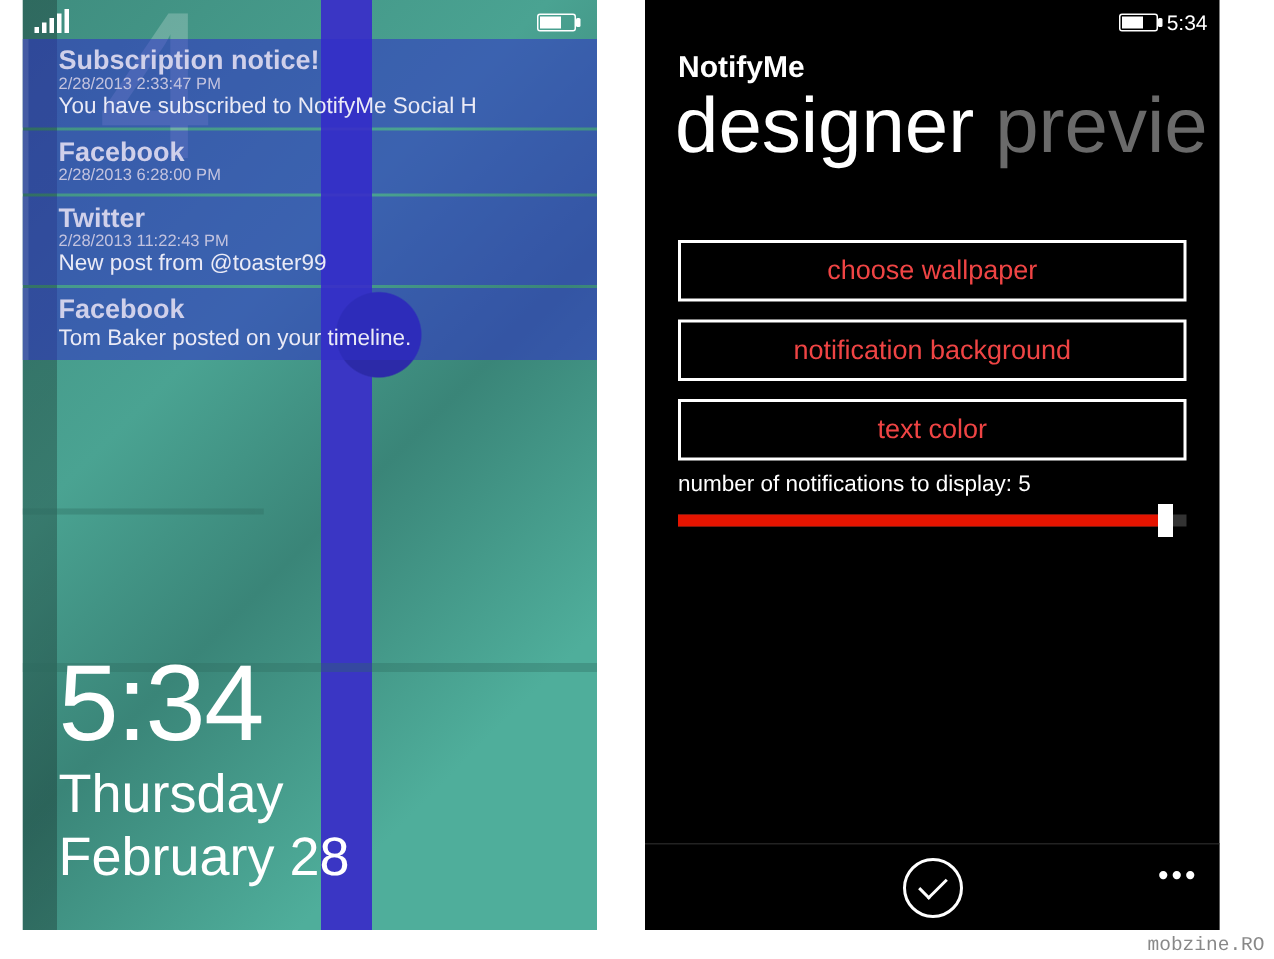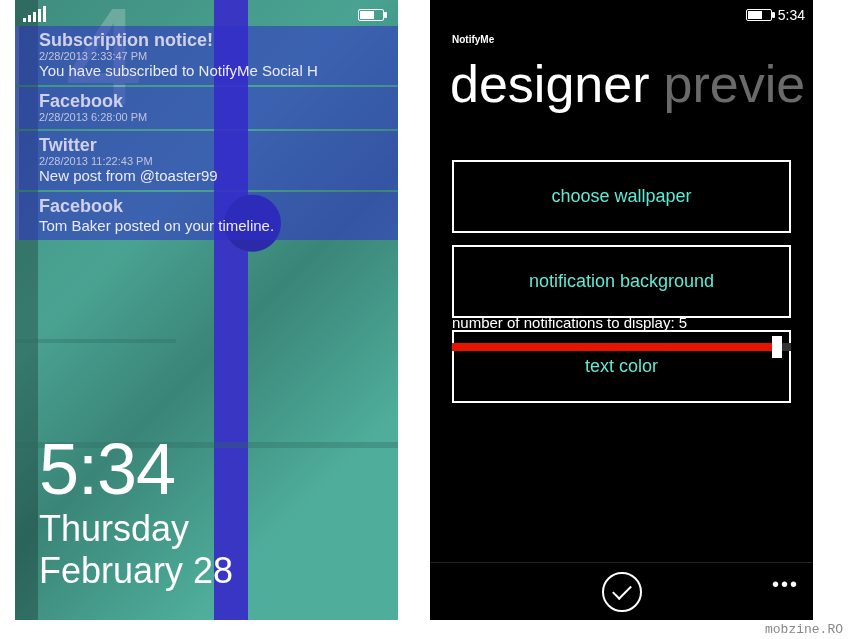--- a/index.html
+++ b/index.html
@@ -78,38 +78,38 @@
 
   .bg-four{
     position:absolute; top:8px; left:50px;
     font-size:140px; font-weight:200; color:rgba(255,255,255,0.22);
     line-height:0.7; pointer-events:none;
   }
 
   
   #phone-right .status-bar{ color:#fff; }
   .app-title{
-    color:#fff; font-size:10px; font-weight:600;
+    color:#fff; font-size:20px; font-weight:600;
     position:absolute; top:34px; left:22px;
   }
   .pivot{
     position:absolute; top:54px; left:20px; right:0;
     display:flex; gap:14px; align-items:center;
     overflow:hidden; white-space:nowrap;
   }
   .pivot .active{ color:#fff; font-size:52px; font-weight:300;}
   .pivot .inactive{ color:#6a6a6a; font-size:52px; font-weight:300;}
 
   .btn-col{
     position:absolute; top:160px; left:22px; right:22px;
     display:flex; flex-direction:column; gap:12px;
   }
   .wp-btn{
-    border:2px solid #fff; color:#5eead4; background:transparent;
-    text-align:center; padding:24px 0; font-size:18px; font-weight:400;
+    border:2px solid #fff; color:#ef4444; background:transparent;
+    text-align:center; padding:8px 0; font-size:18px; font-weight:400;
     cursor:pointer;
   }
   .setting-label{
     position:absolute; top:314px; left:22px; right:22px;
     color:#fff; font-size:15px;
   }
   .slider{
     position:absolute; top:340px; left:22px; right:22px; height:14px;
     background:transparent;
   }

